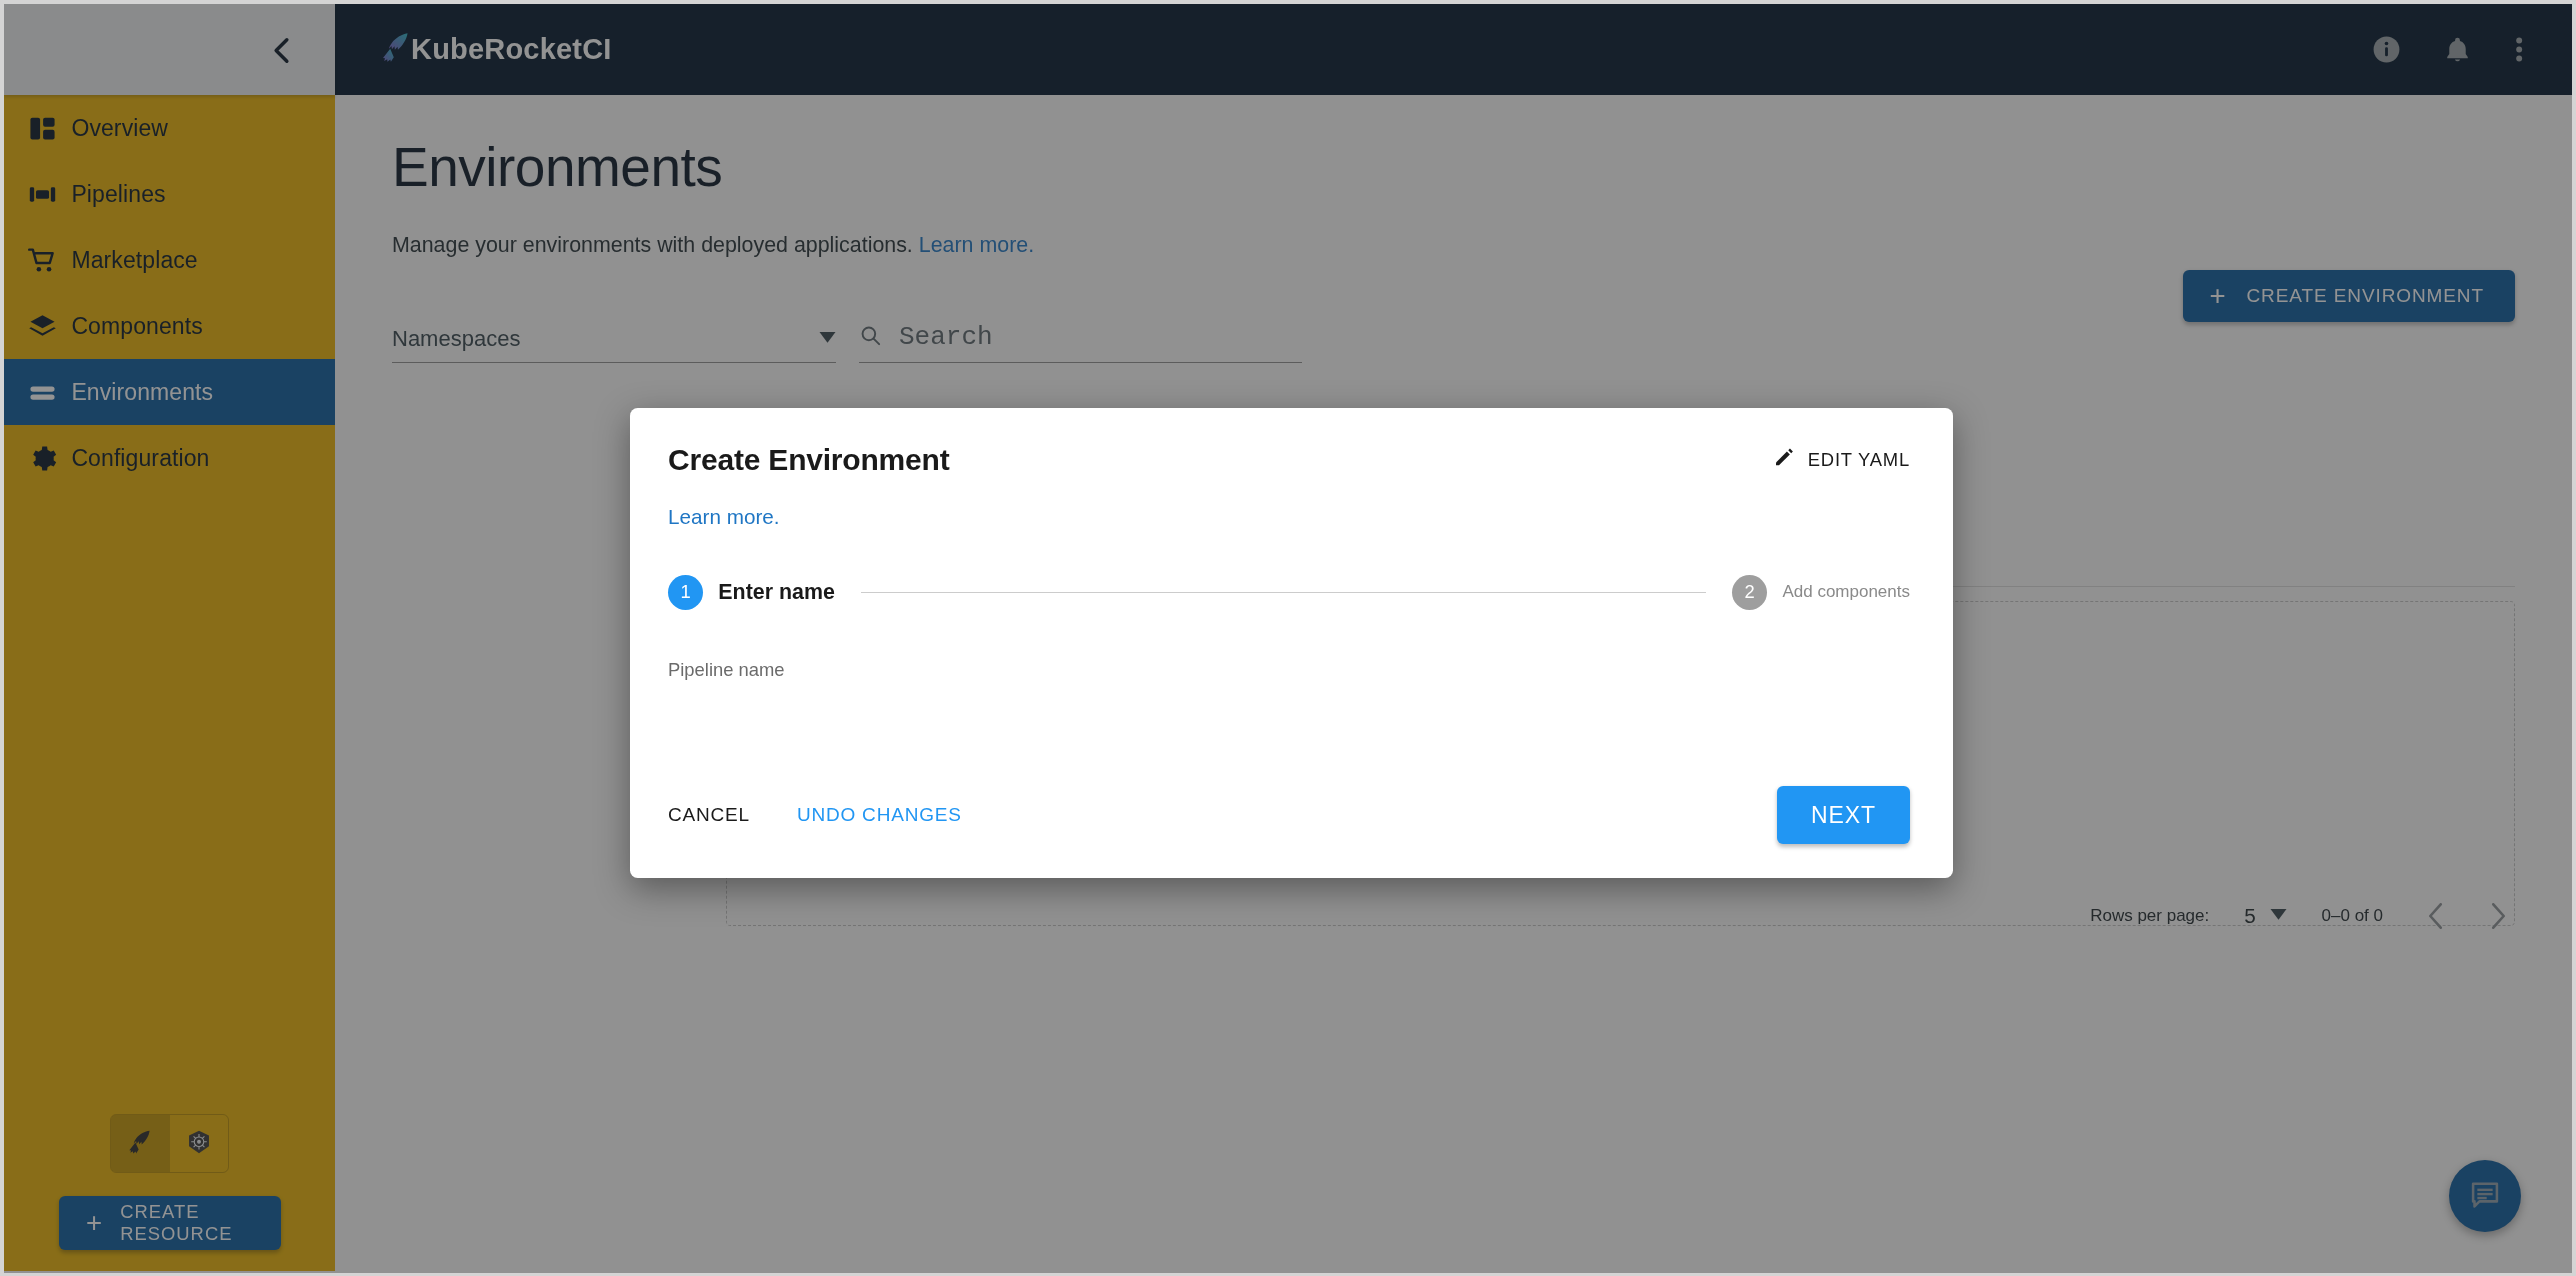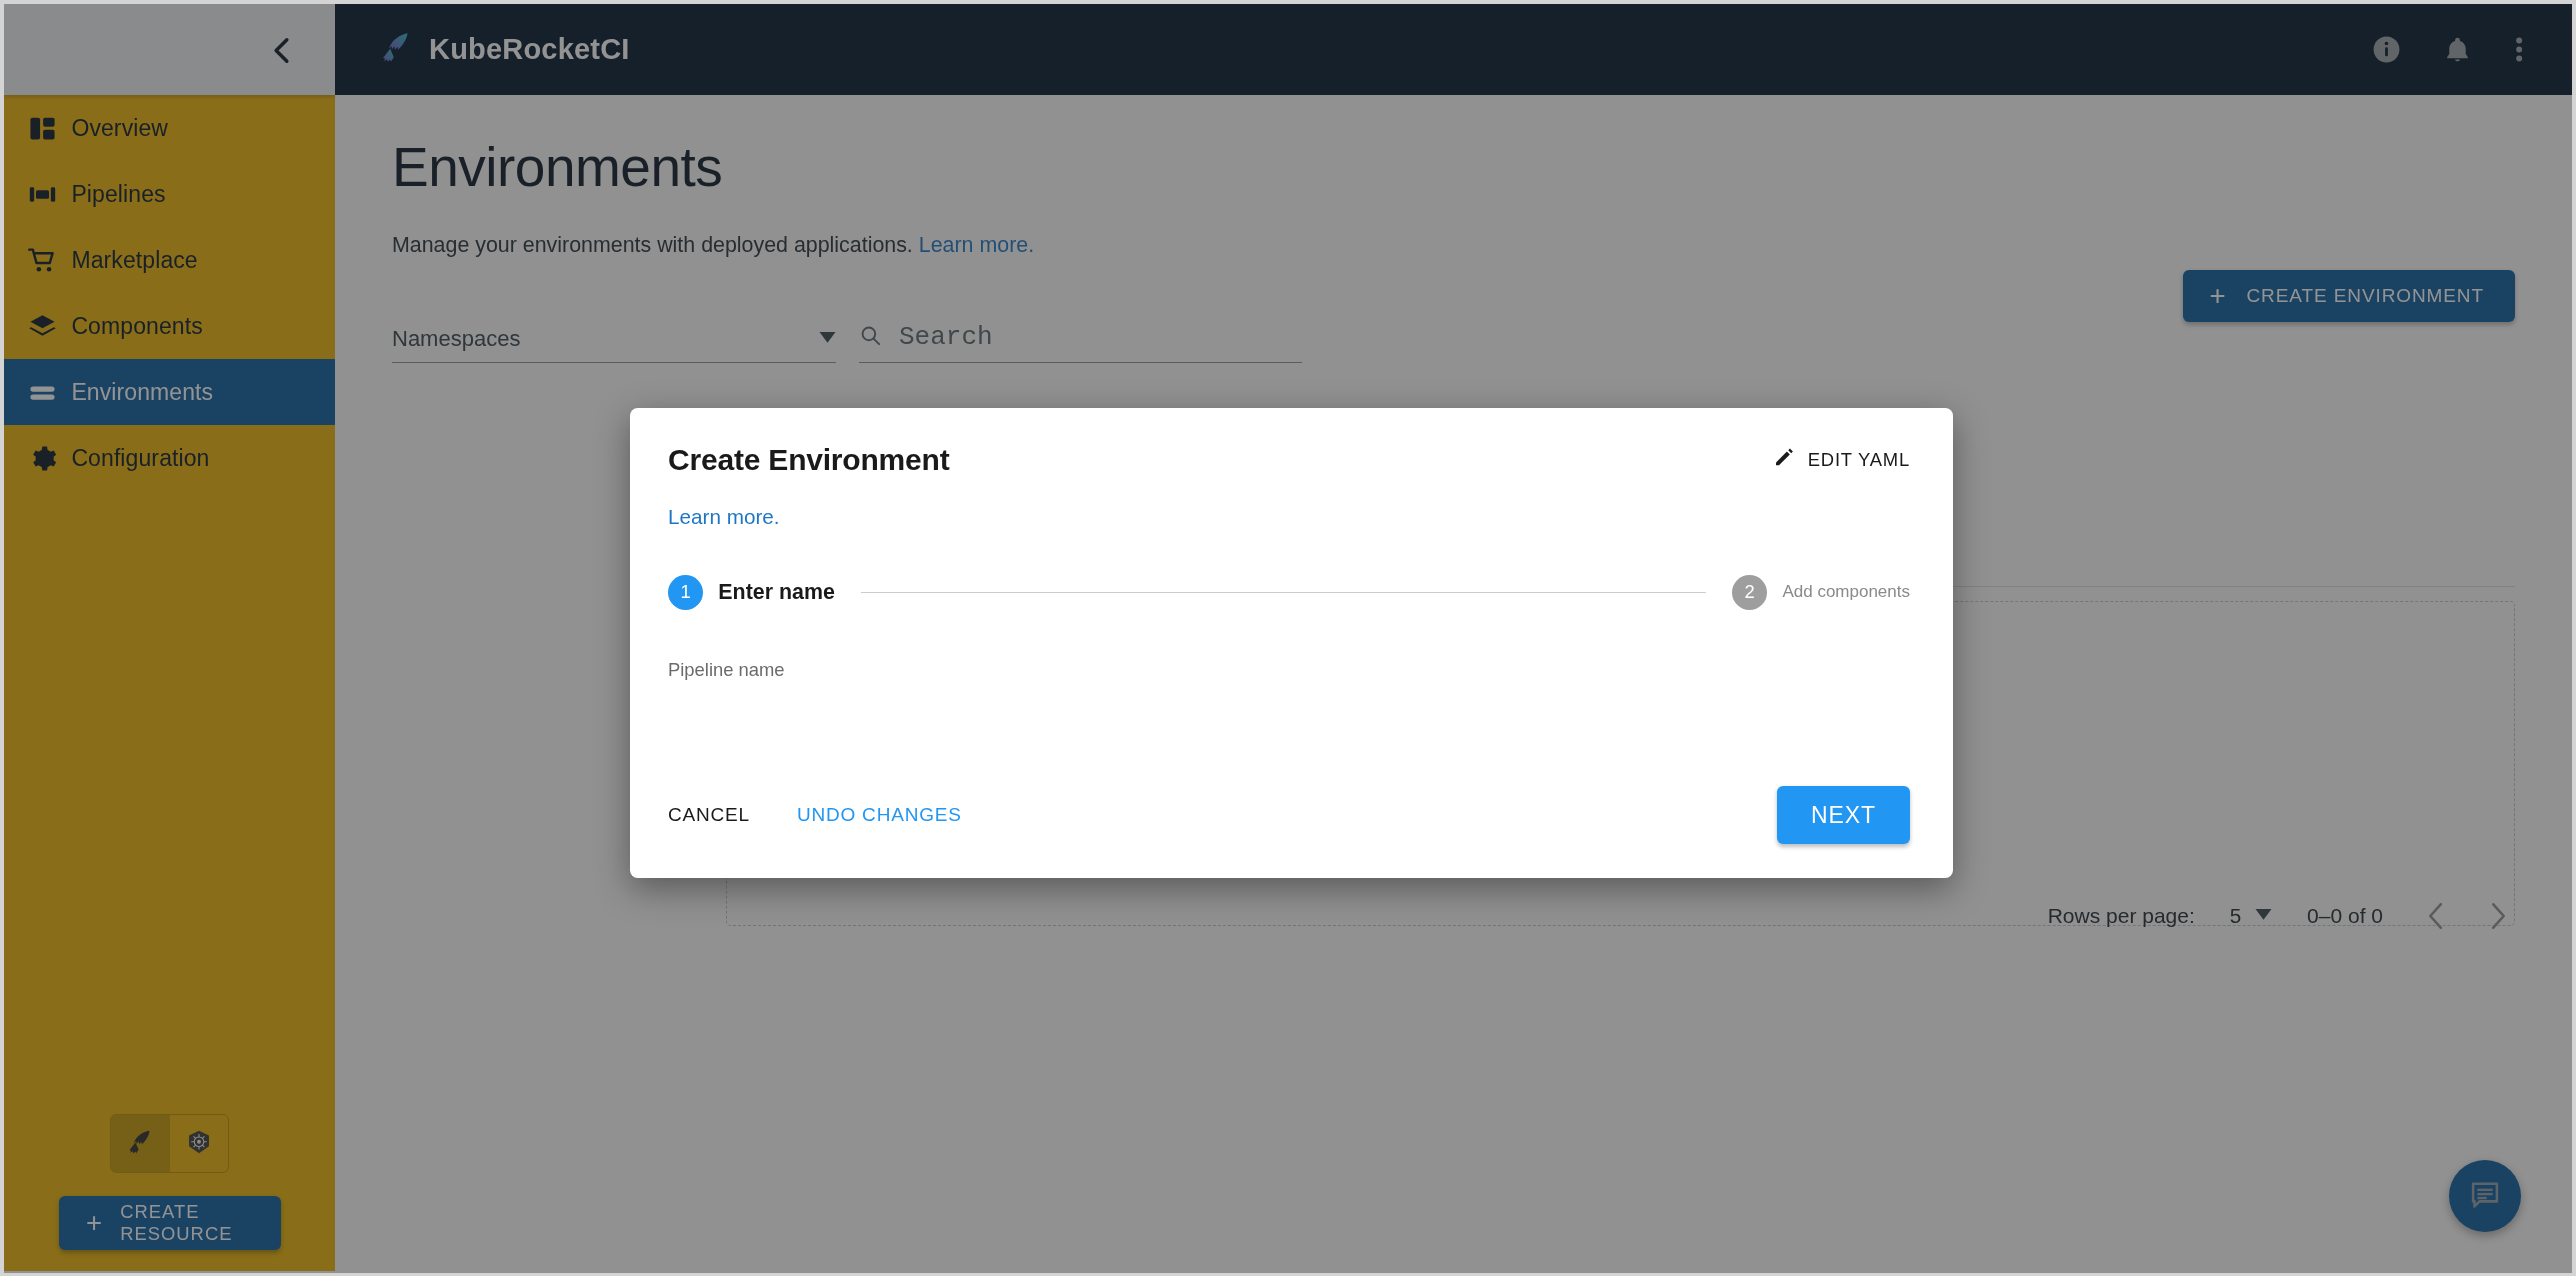--- a/index.html
+++ b/index.html
@@ -70,21 +70,21 @@
     font-size:18.4px; letter-spacing:1px; cursor:pointer;
     padding-left:27.6px;
   }
   #create-resource .plus{ font-size:27.6px; line-height:1; font-weight:300; }
 
   
   #header{
     position:absolute; left:331px; top:0; right:0; height:91px;
     background:#04192e; display:flex; align-items:center; z-index:4;
   }
-  #brand{ display:flex; align-items:center; gap:18px; margin-left:44px;text-align:center; }
+  #brand{ display:flex; align-items:center; gap:0; margin-left:44px;text-align:center; }
   #brand .name{ color:#fff; font-size:29px; font-weight:700; letter-spacing:0.2px; }
   #header-actions{
     margin-left:auto; display:flex; align-items:center; gap:41px; padding-right:47px;
   }
   #header-actions .hicon{ cursor:pointer; display:flex; align-items:center; justify-content:center; }
 
   
   #main{
     position:absolute; left:331px; top:91px; right:0; bottom:0;
     background:#fafafa; overflow:hidden;
@@ -132,21 +132,21 @@
   .th{ display:flex; align-items:center; gap:12.3px; }
   .th .lbl{ font-size:20.7px; font-weight:700; color:#1b2429; }
   #tbody{
     height:325px; margin-top:13.8px;
     border:0.8px dashed rgba(0,0,0,.22); border-radius:4.6px;
   }
   #tfoot{
     position:absolute; left:391px; right:57px; top:804px;
     display:flex; align-items:center; justify-content:flex-end; gap:35px;
   }
-  #tfoot .lbl{ font-size:21px; color:#222c31; }
+  #tfoot .lbl{ font-size:17px; color:#222c31; }
   #rows-select{ display:flex; align-items:center; gap:13.8px; cursor:pointer; }
   #rows-select .v{ font-size:20.7px; color:#222c31; }
   #pager{ display:flex; align-items:center; gap:29px; }
   #pager .pbtn{ cursor:pointer; display:flex; align-items:center; justify-content:center; width:34px;height:34px;}
 
   
   #chat-fab{
     position:absolute; right:51px; bottom:41px;
     width:72px; height:72px; border-radius:50%;
     background:#0c5c9e; box-shadow:0 3.8px 9.2px rgba(0,0,0,.32);

